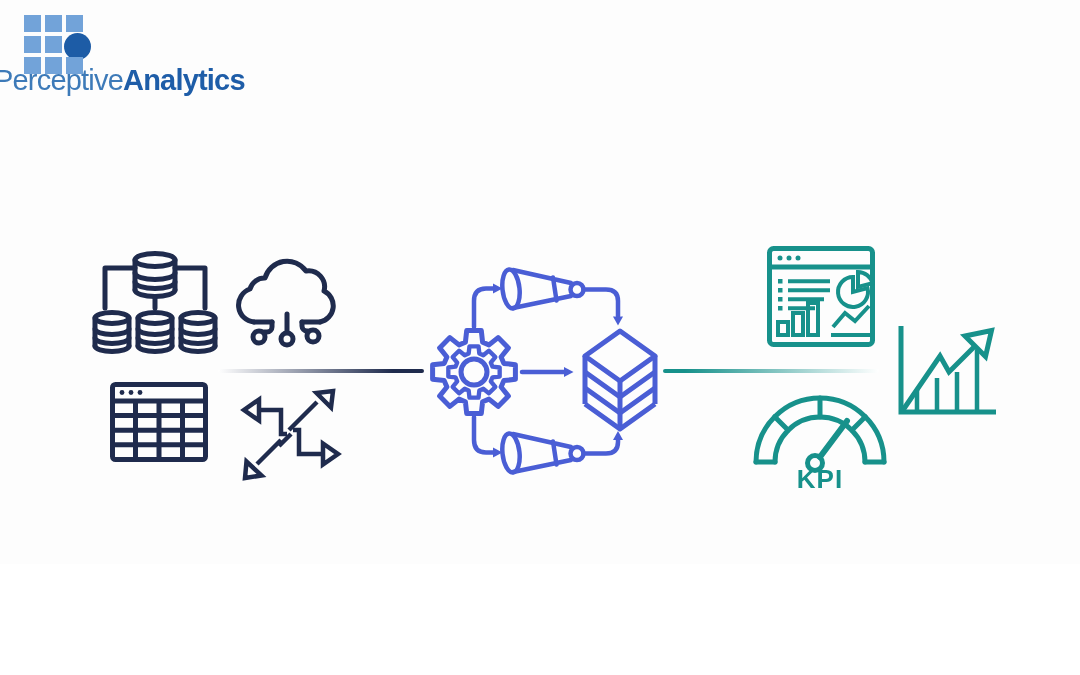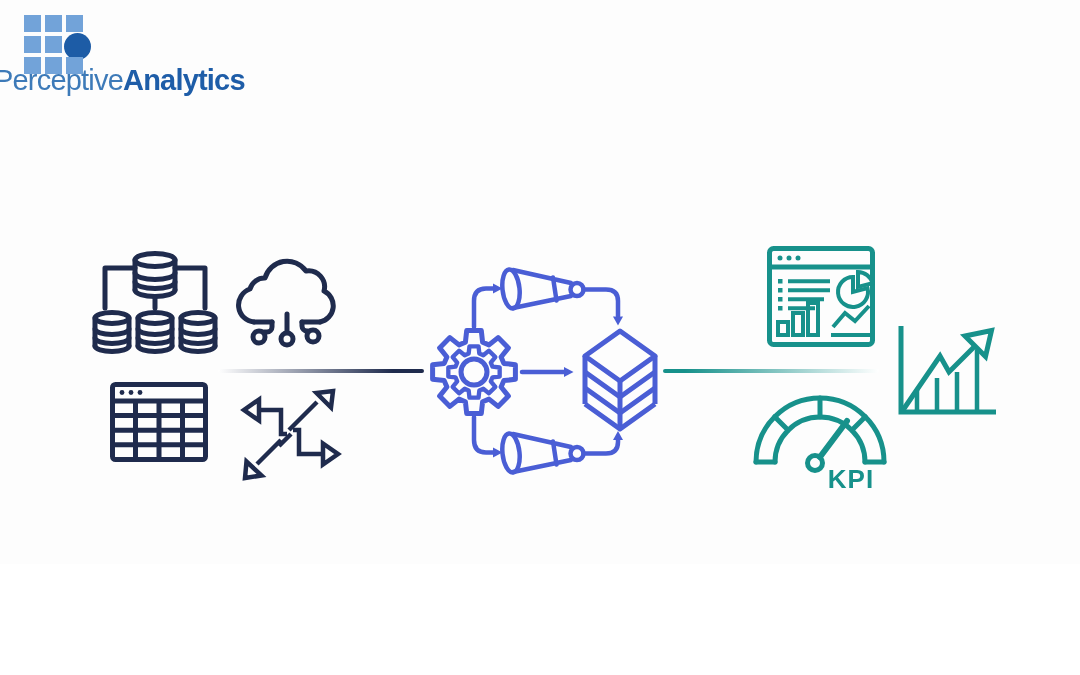--- a/index.html
+++ b/index.html
@@ -26,21 +26,21 @@
   .brand-regular{color:var(--brand_light);font-weight:400;}
   .brand-bold{color:var(--brand_dark);font-weight:700;}
 
   
   .conn{height:3.5px;border-radius:2px;}
   .conn-left{left:218px;top:369px;width:206px;
     background:linear-gradient(90deg,#fff 0%,var(--navy) 85%);}
   .conn-right{left:663px;top:369px;width:216px;
     background:linear-gradient(90deg,var(--teal) 10%,#fff 100%);}
 
-  .kpi-label{left:784px;top:464px;width:134px;text-align:center;
+  .kpi-label{left:753px;top:464px;width:134px;text-align:center;
     font-size:26px;font-weight:700;letter-spacing:1px;color:var(--teal);}
 </style>
 </head>
 <body>
 
 <div class="canvas">
 
   <div class="abs logo-mark">
     <div class="logo-sq" style="left:0;top:0"></div>
     <div class="logo-sq" style="left:21px;top:0"></div>

